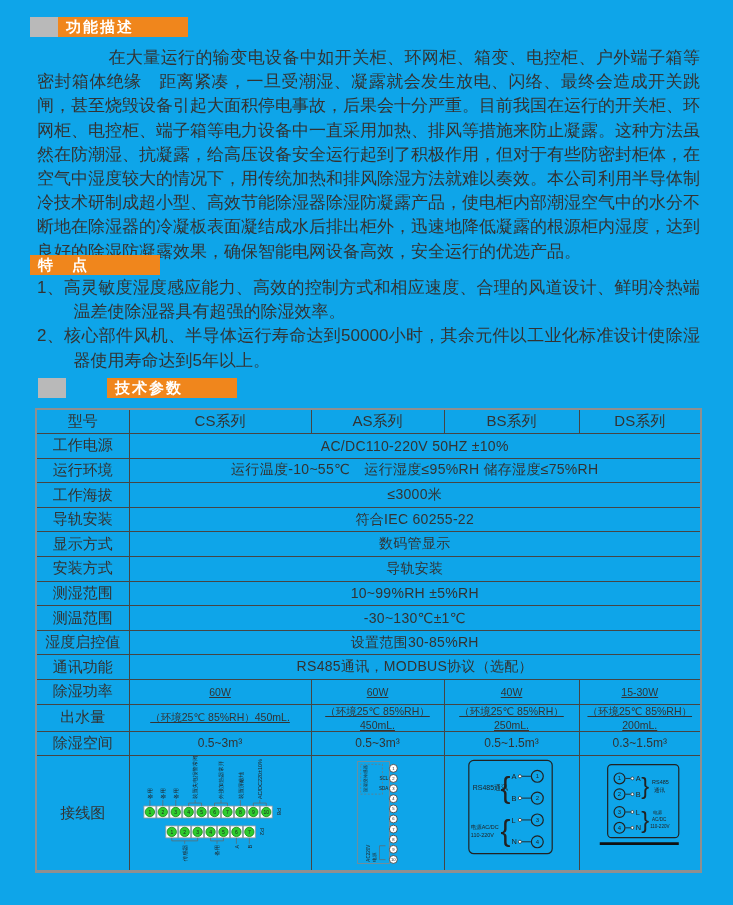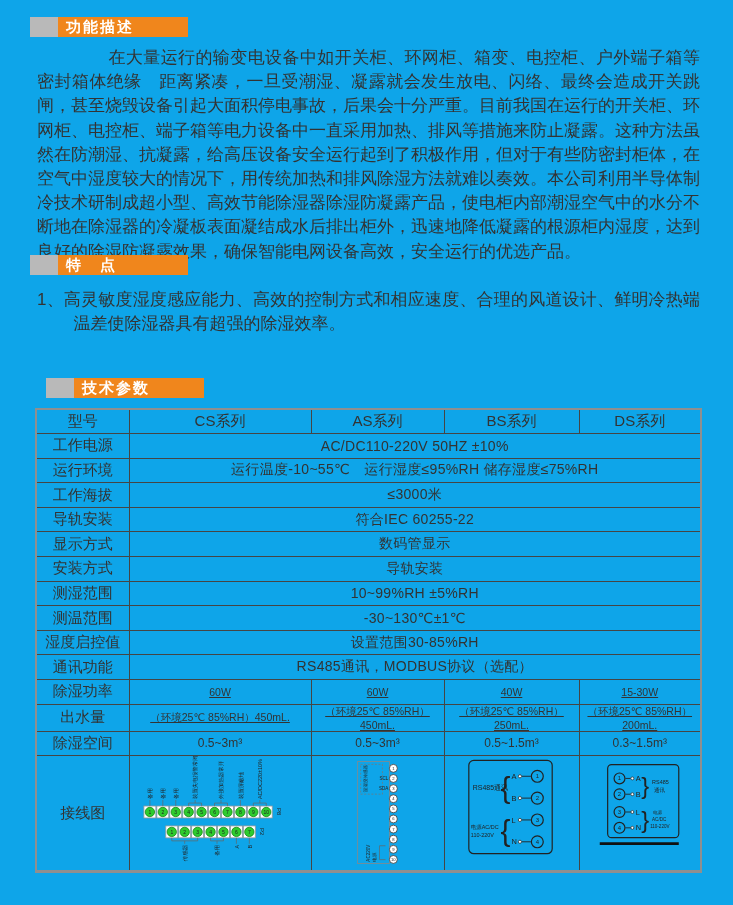--- a/index.html
+++ b/index.html
@@ -3,27 +3,27 @@
 <meta charset="utf-8">
 <style>
   html,body{margin:0;padding:0;background:#fff;}
   #page{position:relative;width:733px;height:905px;background:#0ea5e9;overflow:hidden;
         font-family:"Liberation Sans","DejaVu Sans",sans-serif;color:#333;}
   .sec-header{position:absolute;display:flex;align-items:stretch;height:20px;}
   .sec-header .gray{width:28px;background:#b9b9b9;}
   .sec-header .orange{width:122px;background:#f0861c;color:#fff;font-size:15px;
         font-weight:bold;line-height:20px;padding-left:8px;letter-spacing:2px;}
   #fn-header{top:17px;left:30px;}
-  #feat-header{top:255px;left:30px;}
-  #spec-header{top:378px;left:46px;}
+  #feat-header{top:255px;left:30px;flex-direction:column;}
+  #spec-header{top:378px;left:38px;gap:41px;}
   #fn-paragraph{position:absolute;top:46px;left:37px;width:663px;font-size:17px;
         line-height:24.2px;text-align:justify;text-indent:4.2em;}
   #feat-list{position:absolute;top:276px;left:37px;width:663px;margin:0;padding:0;
         list-style:none;font-size:17px;line-height:24.2px;}
-  #feat-list li{padding-left:2.15em;text-indent:-2.15em;text-align:justify;margin-top:12px;}
+  #feat-list li{padding-left:2.15em;text-indent:-2.15em;text-align:justify;}
   table.spec{position:absolute;top:408px;left:35px;width:665px;table-layout:fixed;
         border-collapse:collapse;border:2px solid #8f8f8f;border-bottom-width:3px;}
   table.spec td,table.spec th{border:1px solid #454545;text-align:center;padding:0;
         font-weight:normal;overflow:hidden;margin-top:40px;}
   table.spec tr{height:24.6px;}
   tr.hdr{height:25px;}
   tr.wiring-row{height:116px;}
   .c-label{font-size:15px;}
   .c-head{font-size:15px;}
   .c-val{font-size:14px;letter-spacing:0.3px;}
@@ -65,20 +65,21 @@
 
   <div id="fn-paragraph">在大量运行的输变电设备中如开关柜、环网柜、箱变、电控柜、户外端子箱等密封箱体绝缘　距离紧凑，一旦受潮湿、凝露就会发生放电、闪络、最终会造成开关跳闸，甚至烧毁设备引起大面积停电事故，后果会十分严重。目前我国在运行的开关柜、环网柜、电控柜、端子箱等电力设备中一直采用加热、排风等措施来防止凝露。这种方法虽然在防潮湿、抗凝露，给高压设备安全运行起到了积极作用，但对于有些防密封柜体，在空气中湿度较大的情况下，用传统加热和排风除湿方法就难以奏效。本公司利用半导体制冷技术研制成超小型、高效节能除湿器除湿防凝露产品，使电柜内部潮湿空气中的水分不断地在除湿器的冷凝板表面凝结成水后排出柜外，迅速地降低凝露的根源柜内湿度，达到良好的除湿防凝露效果，确保智能电网设备高效，安全运行的优选产品。</div>
 
   <div class="sec-header" id="feat-header">
     <div class="gray"></div>
     <div class="orange">特　点</div>
   </div>
 
   <ul id="feat-list">
     <li>1、高灵敏度湿度感应能力、高效的控制方式和相应速度、合理的风道设计、鲜明冷热端温差使除湿器具有超强的除湿效率。</li>
+    <li>2、核心部件风机、半导体运行寿命达到50000小时，其余元件以工业化标准设计使除湿器使用寿命达到5年以上。</li>
   </ul>
 
   <div class="sec-header" id="spec-header">
     <div class="gray"></div>
     <div class="orange">技术参数</div>
   </div>
 
   <table class="spec">
     <colgroup>
         <col style="width:93px">

